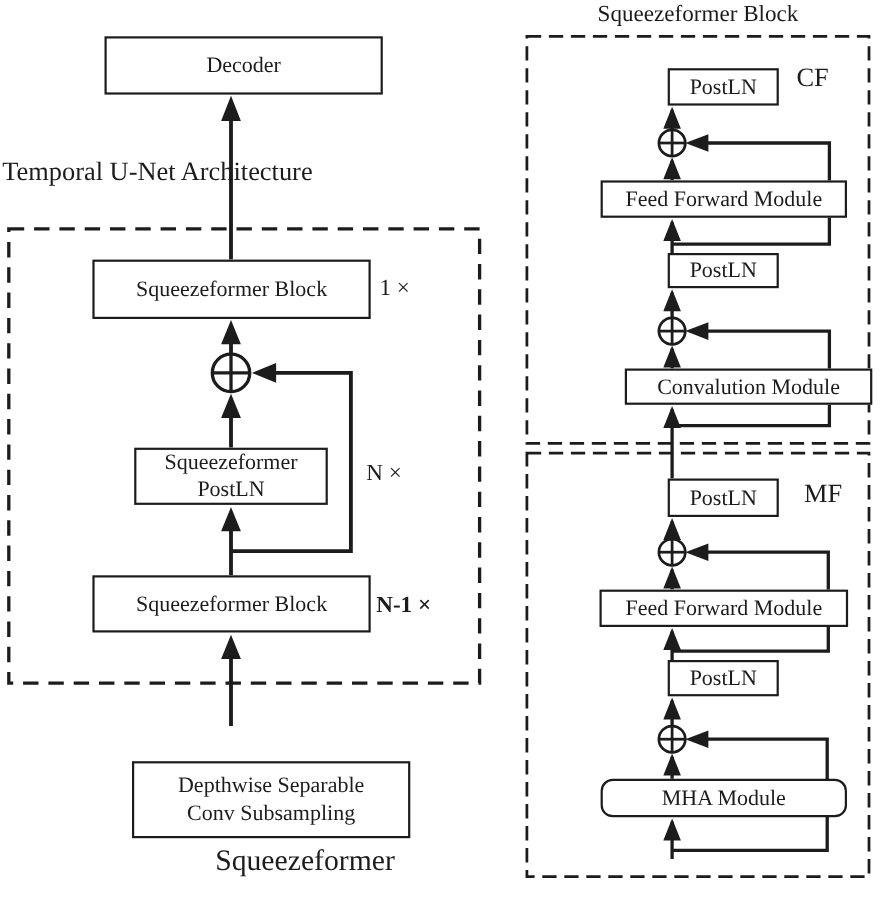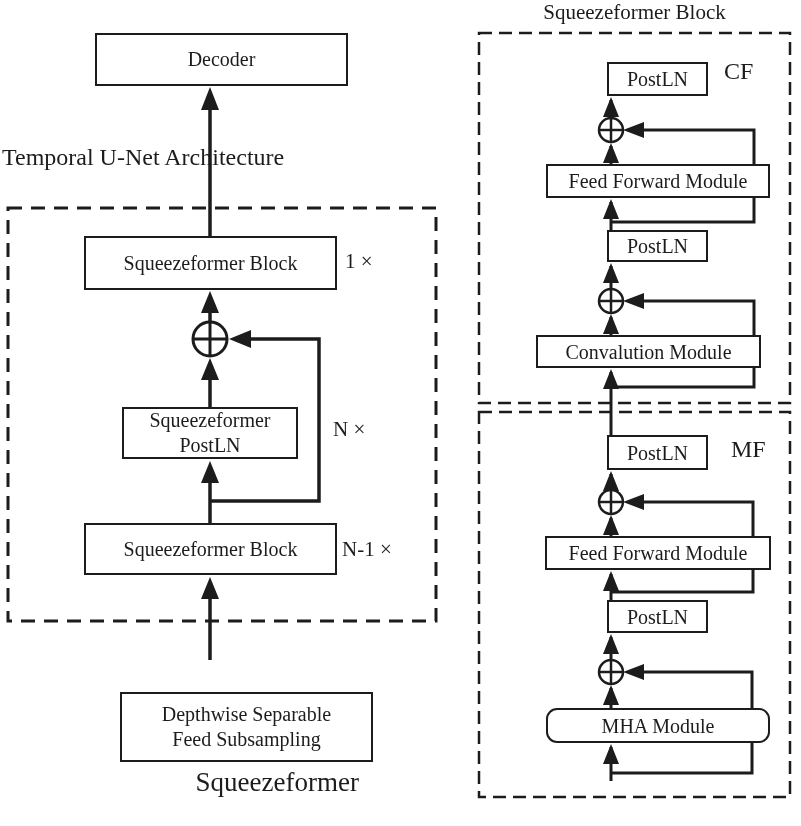--- a/index.html
+++ b/index.html
@@ -135,43 +135,43 @@
 
   <div class="box box-left" style="left:122px;top:407px;width:176px;height:52px;">
     <span class="ln">Squeezeformer</span>
     <span class="ln">PostLN</span>
   </div>
   <div class="freelabel mult" style="left:333px;top:417px;">N ×</div>
 
   <div class="box box-left" style="left:84px;top:523px;width:253px;height:52px;">
     <span class="ln">Squeezeformer Block</span>
   </div>
-  <div class="freelabel mult" style="left:342px;top:537px;">N-1 ×</div>
+  <div class="freelabel mult" style="left:342px;top:537px;font-weight:bold;">N-1 ×</div>
 
   <div class="box box-left" style="left:84px;top:692px;width:253px;height:70px;margin-left:36px;">
     <span class="ln">Depthwise Separable</span>
-    <span class="ln">Feed Subsampling</span>
+    <span class="ln">Conv Subsampling</span>
   </div>
 
   <div class="freelabel title-bold" style="left:59px;top:767px;width:300px;font-size:27px;">Squeezeformer</div>
 
   <div class="freelabel rtitle" style="left:479px;top:0px;width:311px;">Squeezeformer Block</div>
 
   <div class="freelabel section-tag" style="left:724px;top:58px;">CF</div>
 
   <div class="box box-right" style="left:559px;top:62px;width:101px;height:34px;">
     <span class="ln">PostLN</span>
   </div>
   <div class="box box-right" style="left:498px;top:164px;width:224px;height:34px;">
     <span class="ln">Feed Forward Module</span>
   </div>
   <div class="box box-right" style="left:559px;top:230px;width:101px;height:32px;">
     <span class="ln">PostLN</span>
   </div>
-  <div class="box box-right" style="left:488px;top:335px;width:225px;height:33px;">
+  <div class="box box-right" style="left:520px;top:335px;width:225px;height:33px;">
     <span class="ln">Convalution Module</span>
   </div>
 
   <div class="freelabel section-tag" style="left:731px;top:436px;text-align:right;">MF</div>
 
   <div class="box box-right" style="left:559px;top:435px;width:101px;height:35px;">
     <span class="ln">PostLN</span>
   </div>
   <div class="box box-right" style="left:497px;top:536px;width:226px;height:34px;">
     <span class="ln">Feed Forward Module</span>

